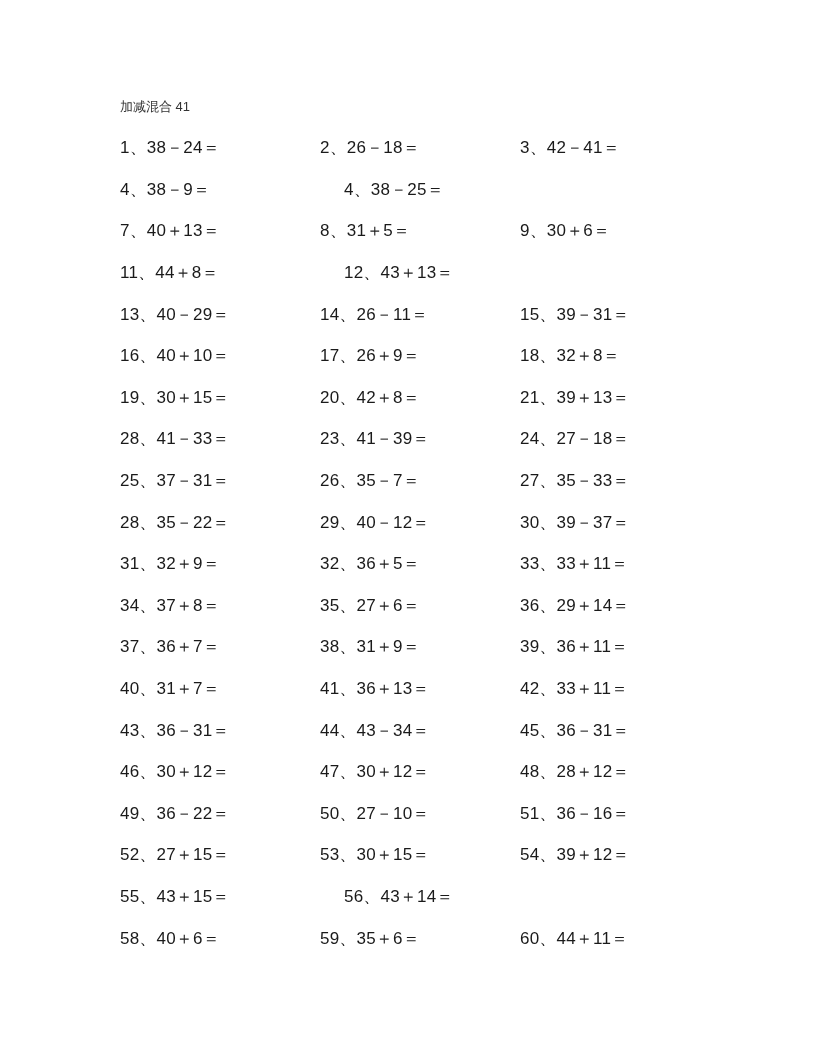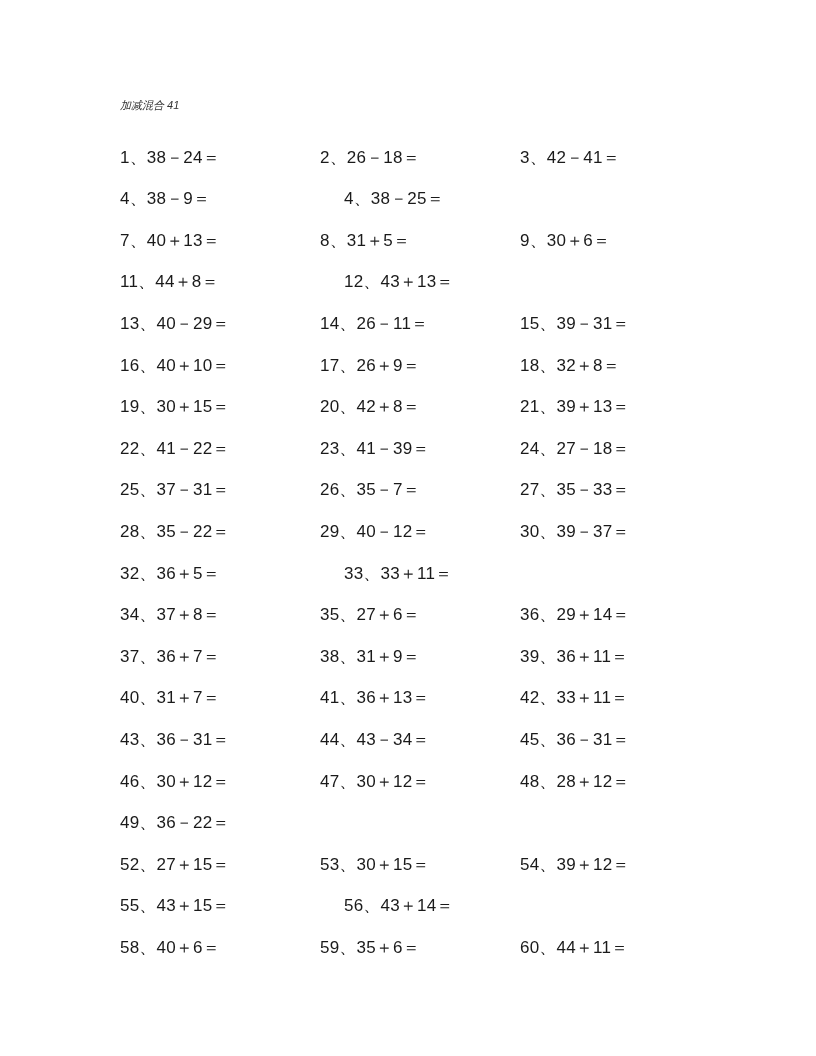--- a/index.html
+++ b/index.html
@@ -1,20 +1,20 @@
 <!DOCTYPE html>
 <html><head>
   <meta charset="utf-8">
   <style>
     html, body { margin: 0; padding: 0; background: #ffffff; }
     body { width: 816px; height: 1056px; position: relative; overflow: hidden;
            font-family: "Liberation Sans", "DejaVu Sans", sans-serif; color: #1a1a1a; }
-    .title { position: absolute; left: 120px; top: 98px; font-size: 11px; color: #333; font-style: italic; }
+    .title { position: absolute; left: 120px; top: 98px; font-size: 13px; color: #333; }
     .grid { position: absolute; left: 120px; top: 127px; width: 600px; }
-    .row { display: flex; height: 41.6px; align-items: flex-end; }
+    .row { display: flex; height: 41.6px; align-items: center; }
     .cell { width: 224px; font-size: 17px; white-space: nowrap; letter-spacing: 0.2px; }
   </style>
 </head>
 <body>
 
 <div class="title">加减混合 41</div>
 <div class="grid" id="grid">
     <div class="row">
       <div class="cell">1、38－24＝</div>
       <div class="cell">2、26－18＝</div>
@@ -42,35 +42,36 @@
       <div class="cell">16、40＋10＝</div>
       <div class="cell">17、26＋9＝</div>
       <div class="cell">18、32＋8＝</div>
     </div>
     <div class="row">
       <div class="cell">19、30＋15＝</div>
       <div class="cell">20、42＋8＝</div>
       <div class="cell">21、39＋13＝</div>
     </div>
     <div class="row">
-      <div class="cell">22、41－22＝</div>
+      <div class="cell">28、41－33＝</div>
       <div class="cell">23、41－39＝</div>
       <div class="cell">24、27－18＝</div>
     </div>
     <div class="row">
       <div class="cell">25、37－31＝</div>
       <div class="cell">26、35－7＝</div>
       <div class="cell">27、35－33＝</div>
     </div>
     <div class="row">
       <div class="cell">28、35－22＝</div>
       <div class="cell">29、40－12＝</div>
       <div class="cell">30、39－37＝</div>
     </div>
     <div class="row">
+      <div class="cell">31、32＋9＝</div>
       <div class="cell">32、36＋5＝</div>
       <div class="cell">33、33＋11＝</div>
     </div>
     <div class="row">
       <div class="cell">34、37＋8＝</div>
       <div class="cell">35、27＋6＝</div>
       <div class="cell">36、29＋14＝</div>
     </div>
     <div class="row">
       <div class="cell">37、36＋7＝</div>
@@ -87,20 +88,22 @@
       <div class="cell">44、43－34＝</div>
       <div class="cell">45、36－31＝</div>
     </div>
     <div class="row">
       <div class="cell">46、30＋12＝</div>
       <div class="cell">47、30＋12＝</div>
       <div class="cell">48、28＋12＝</div>
     </div>
     <div class="row">
       <div class="cell">49、36－22＝</div>
+      <div class="cell">50、27－10＝</div>
+      <div class="cell">51、36－16＝</div>
     </div>
     <div class="row">
       <div class="cell">52、27＋15＝</div>
       <div class="cell">53、30＋15＝</div>
       <div class="cell">54、39＋12＝</div>
     </div>
     <div class="row">
       <div class="cell">55、43＋15＝</div>
       <div class="cell">56、43＋14＝</div>
     </div>

